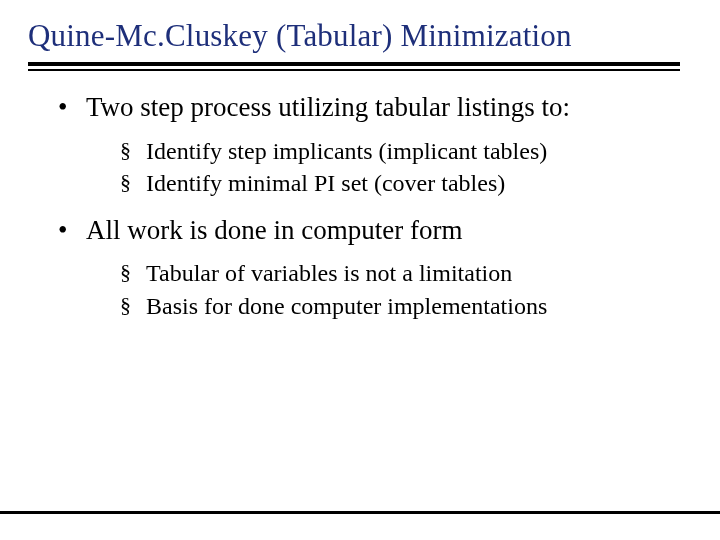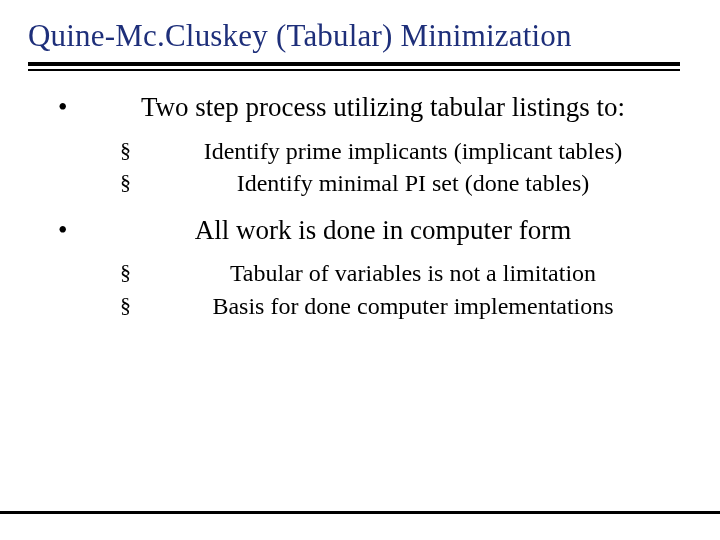--- a/index.html
+++ b/index.html
@@ -2,21 +2,21 @@
 <html><head>
 <meta charset="utf-8">
 <style>
   * { margin: 0; padding: 0; box-sizing: border-box; }
   html, body { width: 720px; height: 540px; background: #fff; font-family: "Times New Roman", Times, serif; color: #000; }
   .slide { width: 720px; height: 540px; position: relative; padding: 18px 40px 20px 28px; }
   .title { font-size: 31px; color: #1e2f7a; margin-bottom: 8px; letter-spacing: 0.2px; }
   .rule { border: none; border-top: 4px solid #000; margin: 0; }
   .rule.thin { border-top: 2px solid #000; margin-top: 3px; }
   .content { margin-top: 20px; }
-  ul.top { list-style: none; padding-left: 36px; text-align: center; }
+  ul.top { list-style: none; padding-left: 36px; }
   ul.top > li { position: relative; font-size: 27px; line-height: 1.25; margin-bottom: 8px; padding-left: 22px; }
   ul.top > li::before { content: "\2022"; position: absolute; left: -6px; top: 0; font-size: 27px; }
   ul.sub { list-style: none; padding-left: 40px; margin-top: 10px; margin-bottom: 14px; }
   ul.sub > li { position: relative; font-size: 24px; line-height: 1.35; padding-left: 20px; }
   ul.sub > li::before { content: "\00a7"; position: absolute; left: -6px; top: 0; font-size: 22px; }
   .footer-rule { position: absolute; left: 0; right: 0; bottom: 26px; border: none; border-top: 3px solid #000; }
 </style>
 </head>
 <body>
 
@@ -24,22 +24,22 @@
   <div class="title">Quine-Mc.Cluskey (Tabular) Minimization</div>
   <hr class="rule">
   <hr class="rule thin">
 
   <div class="content">
     <ul class="top">
 
       <li>
         <span>Two step process utilizing tabular listings to:</span>
         <ul class="sub">
-          <li><span>Identify prime implicants (implicant tables)</span></li>
-          <li><span>Identify minimal PI set (done tables)</span></li>
+          <li><span>Identify step implicants (implicant tables)</span></li>
+          <li><span>Identify minimal PI set (cover tables)</span></li>
         </ul>
       </li>
 
       <li>
         <span>All work is done in computer form</span>
         <ul class="sub">
           <li><span>Tabular of variables is not a limitation</span></li>
           <li><span>Basis for done computer implementations</span></li>
         </ul>
       </li>

